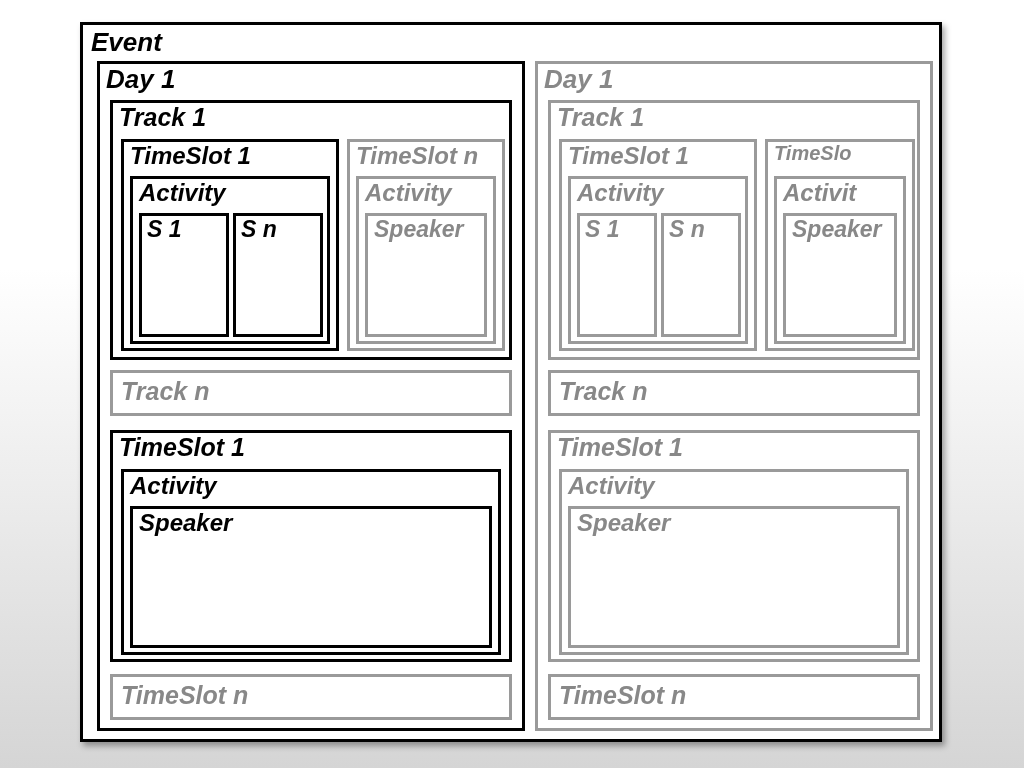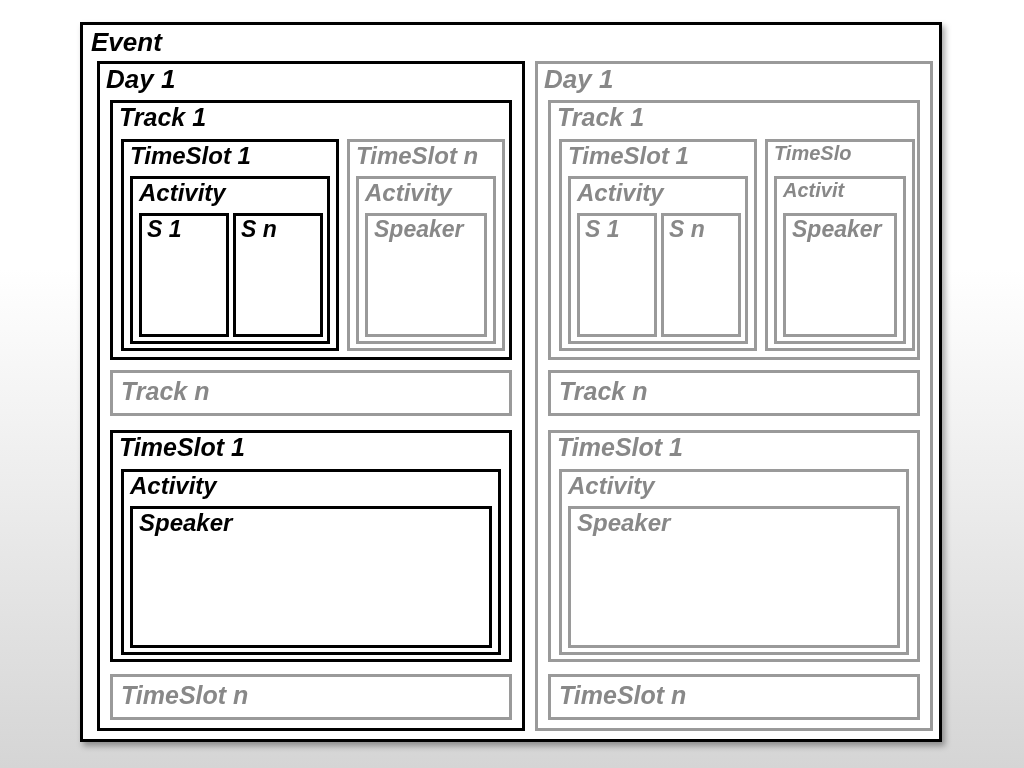--- a/index.html
+++ b/index.html
@@ -110,21 +110,21 @@
           </div>
           <div class="box b-grey" style="left:90px; top:34px; width:80px; height:124px;">
             <div class="lbl grey" style="left:5px; top:0px; font-size:23px;">S n</div>
           </div>
         </div>
       </div>
 
       <div class="box b-grey" style="left:214px; top:36px; width:150px; height:212px; overflow:hidden;">
         <div class="lbl grey" style="left:6px; top:0px; font-size:20px;">TimeSlo</div>
         <div class="box b-grey" style="left:6px; top:34px; width:132px; height:168px; overflow:hidden;">
-          <div class="lbl grey" style="left:6px; top:0px; font-size:20px;">Activit</div>
+          <div class="lbl grey" style="left:6px; top:0px; font-size:24px;">Activit</div>
           <div class="box b-grey" style="left:6px; top:34px; width:114px; height:124px; overflow:hidden;">
             <div class="lbl grey" style="left:6px; top:0px; font-size:23px; white-space:normal; width:100px; line-height:1.15;">Speaker</div>
           </div>
         </div>
       </div>
     </div>
 
     <div class="box b-grey" style="left:10px; top:306px; width:372px; height:46px;">
       <div class="lbl grey" style="left:8px; top:4px; font-size:25px;">Track n</div>
     </div>

